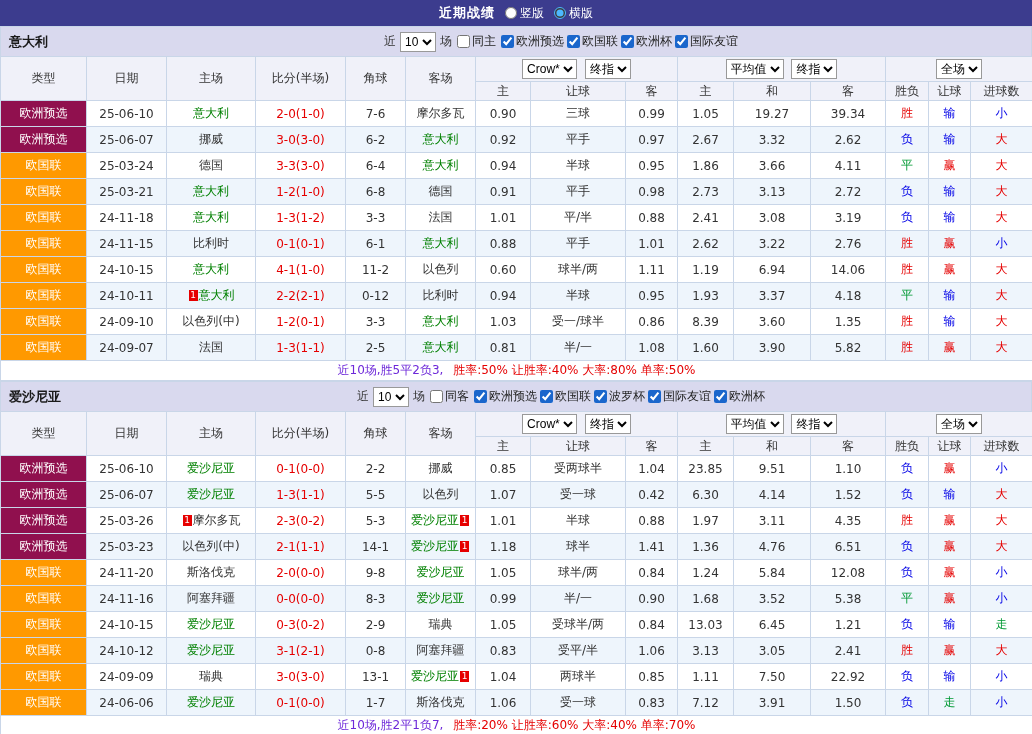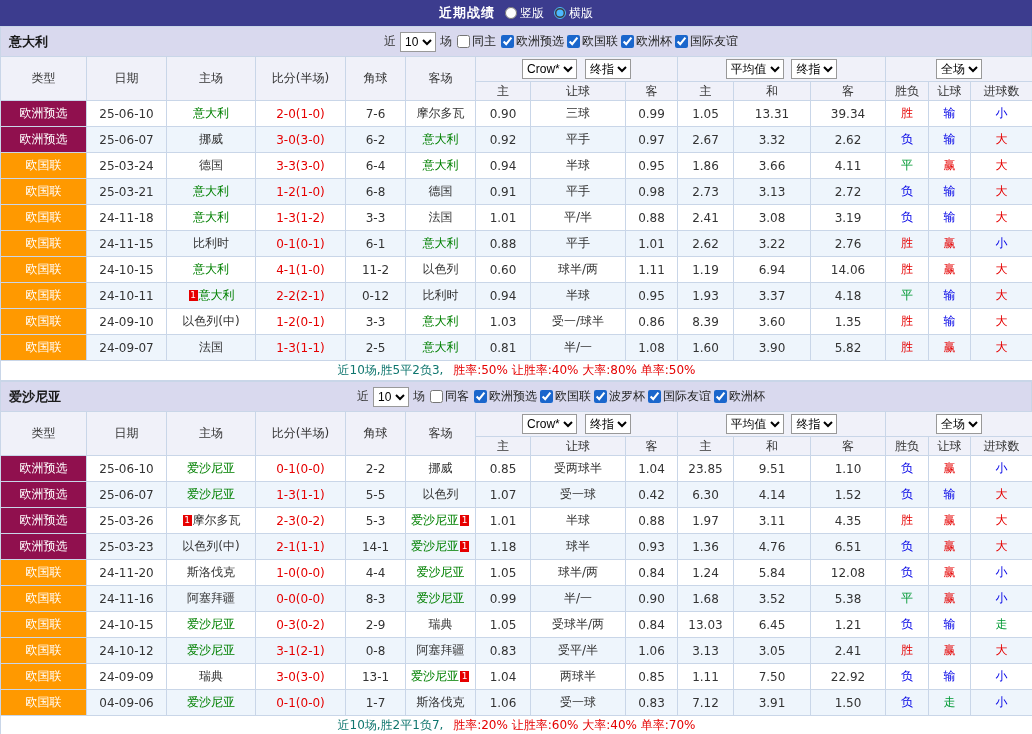--- a/index.html
+++ b/index.html
@@ -22,21 +22,21 @@
   thead tr.h2{height:19px}
   thead select{font-size:12px;height:20px;margin:0 2px;border:1px solid #999;background:#fff}
   tbody tr{height:26px;background:#fff}
   tbody tr.alt{background:#eef5fc}
   td.type{color:#fff}
   td.score{color:#e50000}
   td.odds{color:#333}
   span.focus{color:#008000}
   span.redcard{display:inline-block;background:#e60000;color:#fff;font-size:9px;line-height:11px;min-width:9px;padding:0 1px;margin:0 1px;vertical-align:1px}
   tfoot td{height:20px;background:#fff}
-  tfoot .sum{color:#0f766e}
+  tfoot .sum{color:#6d28d9}
   tfoot .stats{color:#e50000;margin-left:6px}
 </style>
 </head>
 <body>
 
 <div class="topbar">
   <span class="title">近期战绩</span>
   <label>
     <input type="radio" name="layout" style="">
     <span>竖版</span>
@@ -132,21 +132,21 @@
         <td class="type" style="background: rgb(144, 16, 78);">欧洲预选</td>
         <td>25-06-10</td>
         <td class="team"><span class="focus">意大利</span></td>
         <td class="score">2-0(1-0)</td>
         <td>7-6</td>
         <td class="team"><span>摩尔多瓦</span></td>
         <td class="odds">0.90</td>
         <td class="odds">三球</td>
         <td class="odds">0.99</td>
         <td class="odds">1.05</td>
-        <td class="odds">13.31</td>
+        <td class="odds">19.27</td>
         <td class="odds">39.34</td>
         <td class="result" style="color: rgb(229, 0, 0);">胜</td>
         <td class="result" style="color: rgb(0, 0, 230);">输</td>
         <td class="result" style="color: rgb(0, 0, 230);">小</td>
       </tr>
       <tr class="alt">
         <td class="type" style="background: rgb(144, 16, 78);">欧洲预选</td>
         <td>25-06-07</td>
         <td class="team"><span>挪威</span></td>
         <td class="score">3-0(3-0)</td>
@@ -447,34 +447,34 @@
       </tr>
       <tr class="alt">
         <td class="type" style="background: rgb(144, 16, 78);">欧洲预选</td>
         <td>25-03-23</td>
         <td class="team"><span>以色列(中)</span></td>
         <td class="score">2-1(1-1)</td>
         <td>14-1</td>
         <td class="team"><span class="focus">爱沙尼亚</span><span class="redcard">1</span></td>
         <td class="odds">1.18</td>
         <td class="odds">球半</td>
-        <td class="odds">0.93</td>
+        <td class="odds">1.41</td>
         <td class="odds">1.36</td>
         <td class="odds">4.76</td>
         <td class="odds">6.51</td>
         <td class="result" style="color: rgb(0, 0, 230);">负</td>
         <td class="result" style="color: rgb(229, 0, 0);">赢</td>
         <td class="result" style="color: rgb(229, 0, 0);">大</td>
       </tr>
       <tr>
         <td class="type" style="background: rgb(255, 153, 0);">欧国联</td>
         <td>24-11-20</td>
         <td class="team"><span>斯洛伐克</span></td>
-        <td class="score">1-0(0-0)</td>
-        <td>4-4</td>
+        <td class="score">2-0(0-0)</td>
+        <td>9-8</td>
         <td class="team"><span class="focus">爱沙尼亚</span></td>
         <td class="odds">1.05</td>
         <td class="odds">球半/两</td>
         <td class="odds">0.84</td>
         <td class="odds">1.24</td>
         <td class="odds">5.84</td>
         <td class="odds">12.08</td>
         <td class="result" style="color: rgb(0, 0, 230);">负</td>
         <td class="result" style="color: rgb(229, 0, 0);">赢</td>
         <td class="result" style="color: rgb(0, 0, 230);">小</td>
@@ -542,21 +542,21 @@
         <td class="odds">0.85</td>
         <td class="odds">1.11</td>
         <td class="odds">7.50</td>
         <td class="odds">22.92</td>
         <td class="result" style="color: rgb(0, 0, 230);">负</td>
         <td class="result" style="color: rgb(0, 0, 230);">输</td>
         <td class="result" style="color: rgb(0, 0, 230);">小</td>
       </tr>
       <tr class="alt">
         <td class="type" style="background: rgb(255, 153, 0);">欧国联</td>
-        <td>04-09-06</td>
+        <td>24-06-06</td>
         <td class="team"><span class="focus">爱沙尼亚</span></td>
         <td class="score">0-1(0-0)</td>
         <td>1-7</td>
         <td class="team"><span>斯洛伐克</span></td>
         <td class="odds">1.06</td>
         <td class="odds">受一球</td>
         <td class="odds">0.83</td>
         <td class="odds">7.12</td>
         <td class="odds">3.91</td>
         <td class="odds">1.50</td>

